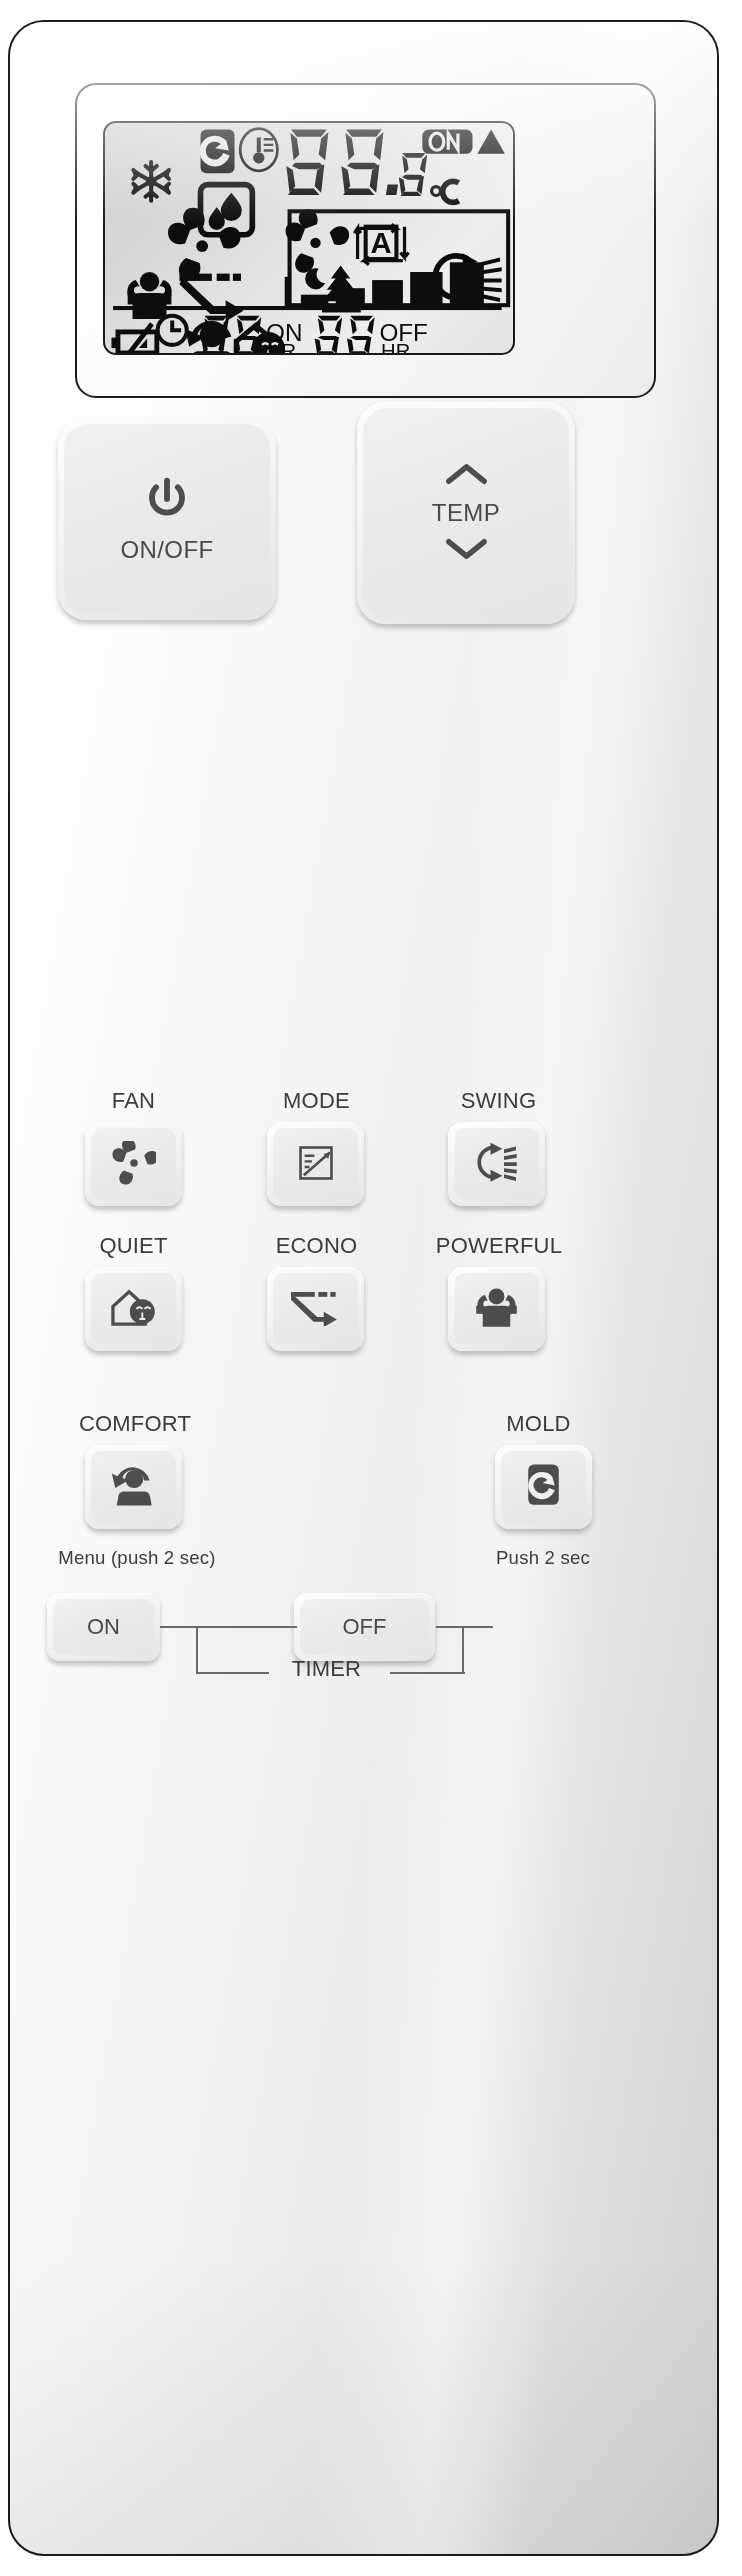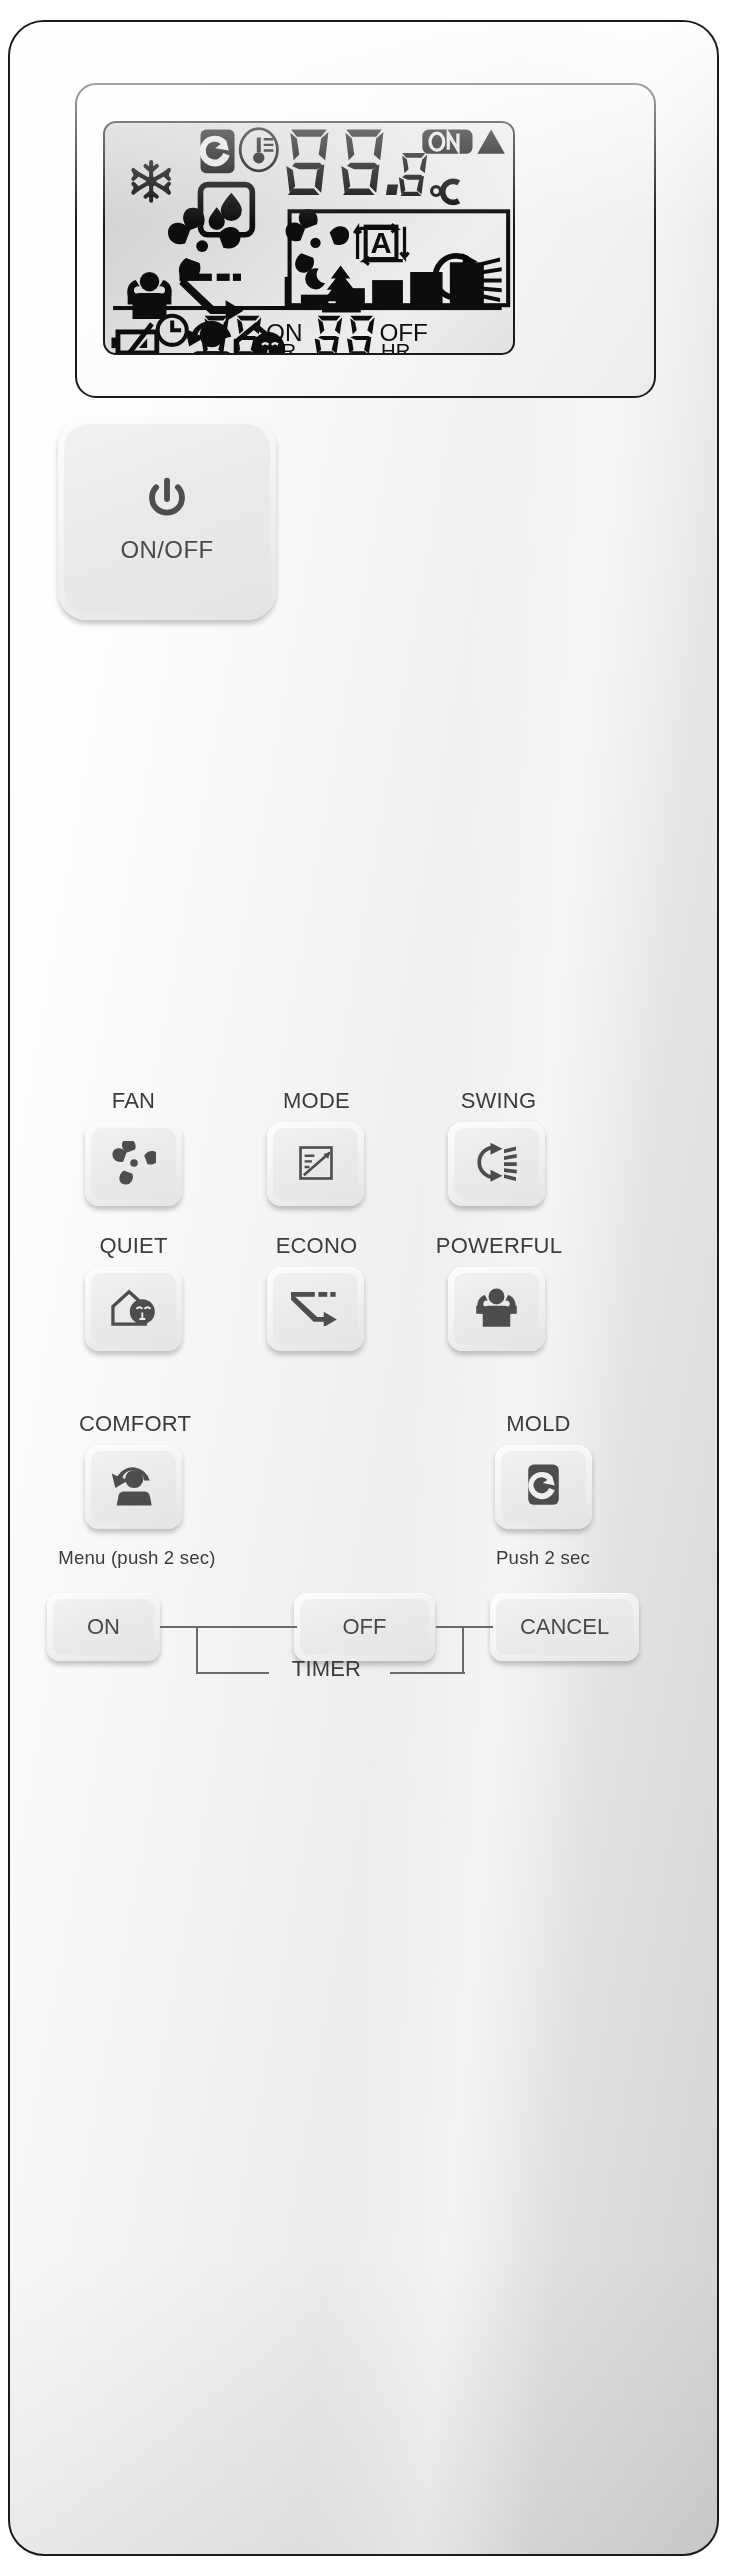--- a/index.html
+++ b/index.html
@@ -318,20 +318,36 @@
         <span>
           <svg width="50" height="50" viewBox="0 0 60 60">
             <path d="M30 8 v22" stroke="#4d4d4d" stroke-width="7" stroke-linecap="round" fill="none"></path>
             <path d="M17 16 a18 18 0 1 0 26 0" stroke="#4d4d4d" stroke-width="7" stroke-linecap="round" fill="none"></path>
           </svg>
         </span>
         <span class="big-text" style="margin-top:9.7px;">ON/OFF</span>
       </div>
     </div>
 
+    <div class="btn" style="left:347px;top:380px;width:218px;height:222px;border-radius:29px;">
+      <div class="inner" style="border-radius:24px;"></div>
+      <div class="cnt">
+        <span>
+          <svg width="45" height="24" viewBox="0 0 56 30">
+            <path d="M6 24 L28 6 L50 24" stroke="#4d4d4d" stroke-width="7" stroke-linecap="round" stroke-linejoin="round" fill="none"></path>
+          </svg>
+        </span>
+        <span class="big-text" style="margin:9.7px 0;">TEMP</span>
+        <span>
+          <svg width="45" height="24" viewBox="0 0 56 30">
+            <path d="M6 6 L28 24 L50 6" stroke="#4d4d4d" stroke-width="7" stroke-linecap="round" stroke-linejoin="round" fill="none"></path>
+          </svg>
+        </span>
+      </div>
+    </div>
 
     <div class="lbl" style="left:47px;top:1066px;width:153px;">FAN</div>
     <div class="lbl" style="left:230px;top:1066px;width:153px;">MODE</div>
     <div class="lbl" style="left:412px;top:1066px;width:153px;">SWING</div>
 
     <div class="btn" style="left:75px;top:1100px;width:97px;height:84px;">
       <div class="inner"></div>
       <div class="cnt">
         <span>
           <svg width="44" height="44" viewBox="-32 -32 64 64">
@@ -472,26 +488,20 @@
       <div class="cnt">
           <span class="btn-text">ON</span>
         </div>
     </div>
     <div class="btn" style="left:284px;top:1571px;width:141px;height:68px;border-radius:13px;">
       <div class="inner" style="border-radius:9.7px;"></div>
       <div class="cnt">
           <span class="btn-text">OFF</span>
         </div>
     </div>
-    <div class="btn" style="left:480px;top:1571px;width:149px;height:68px;border-radius:13px;">
-      <div class="inner" style="border-radius:9.7px;"></div>
-      <div class="cnt">
-          <span class="btn-text">CANCEL</span>
-        </div>
-    </div>
 
     <div class="connector" style="left:150px;top:1604px;width:137px;height:2.4px;"></div>
     <div class="connector" style="left:426px;top:1604px;width:57px;height:2.4px;"></div>
     <div class="connector" style="left:186px;top:1604px;width:2.4px;height:48px;"></div>
     <div class="connector" style="left:452px;top:1604px;width:2.4px;height:48px;"></div>
     <div class="connector" style="left:186px;top:1650px;width:73px;height:2.4px;"></div>
     <div class="connector" style="left:380px;top:1650px;width:75px;height:2.4px;"></div>
 
     <div class="lbl" style="left:250px;top:1634px;width:133px;text-align:center;">TIMER</div>
 

